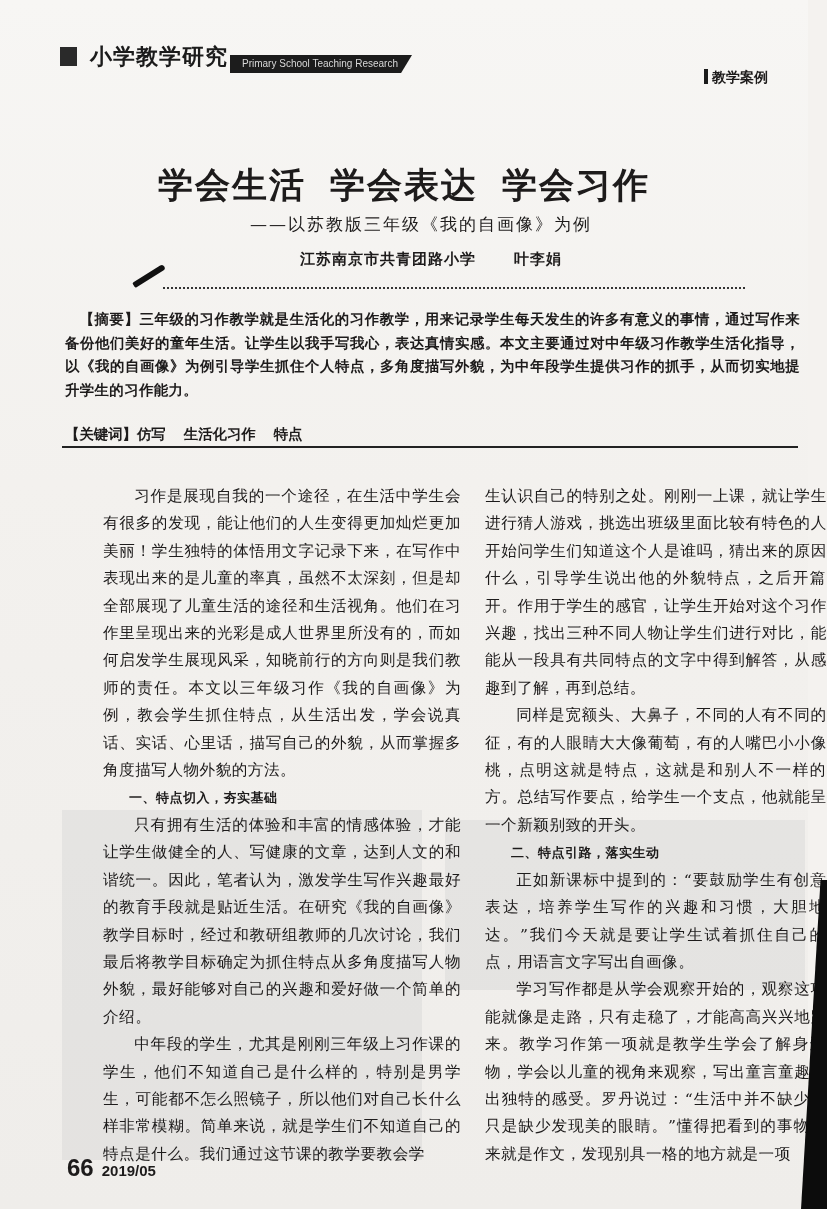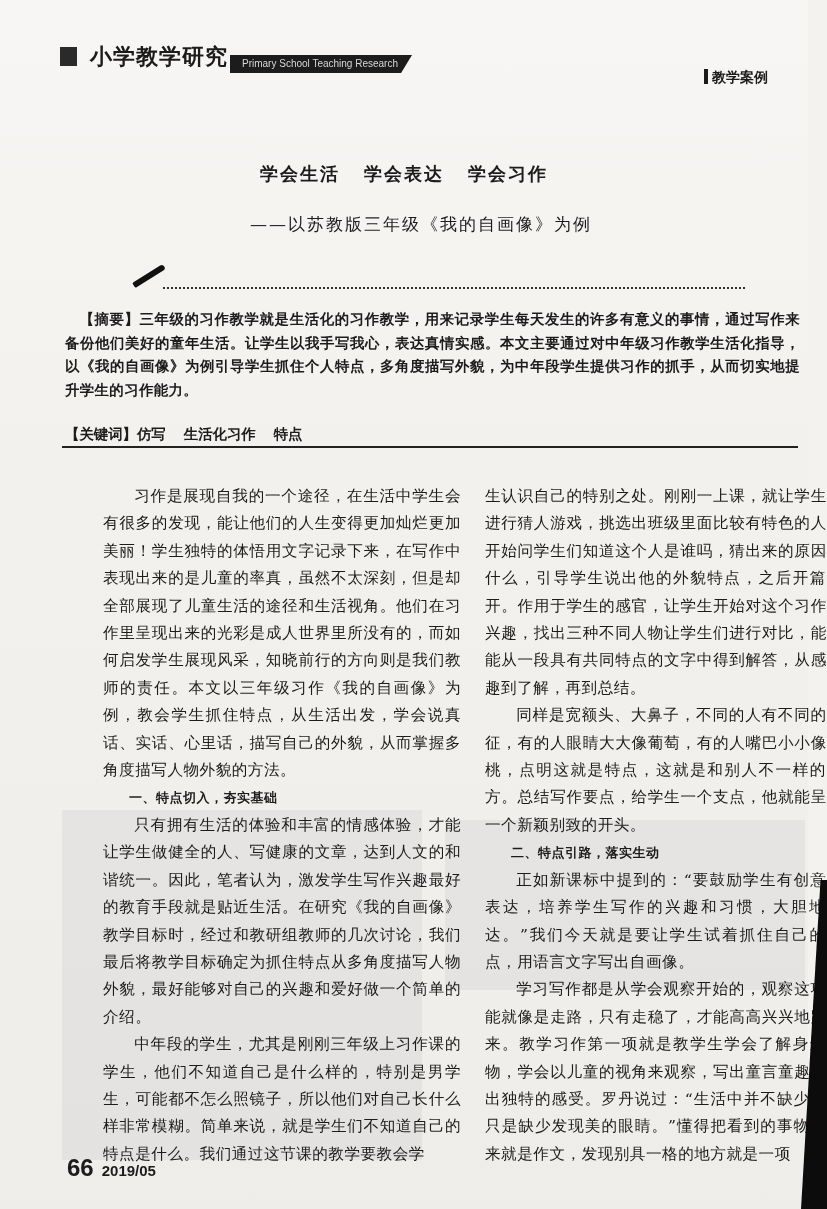--- a/index.html
+++ b/index.html
@@ -24,21 +24,21 @@
   .hdr-en {
     position:absolute; left:230px; top:55px; width:170px; height:18px;
     background:#1c1c1c; color:#d8d8d8; font-family:"Liberation Sans",sans-serif;
     font-size:10px; line-height:18px; padding-left:12px;
     clip-path:polygon(0 0,100% 0,94% 100%,0 100%);
   }
   .hdr-section { position:absolute; right:40px; top:49px; font-family:"DejaVu Sans",sans-serif; font-weight:bold; font-size:14px;margin-top:20px; }
   .hdr-section .bar { display:inline-block; width:4px; height:15px; background:#1b1b1b; vertical-align:-2px; margin-right:4px; }
 
   
-  .title { position:absolute; left:0; width:808px; top:162px; text-align:center; font-family:"DejaVu Sans",sans-serif; font-weight:bold; font-size:18px; letter-spacing:2px; }
+  .title { position:absolute; left:0; width:808px; top:162px; text-align:center; font-family:"DejaVu Sans",sans-serif; font-weight:bold; font-size:35px; letter-spacing:2px; }
   .title span { margin:0 12px; }
   .subtitle { position:absolute; left:250px; top:213px; font-size:17px; letter-spacing:2px; }
   .author { position:absolute; left:300px; top:250px; font-size:15px; font-weight:bold; letter-spacing:1px; }
   .author .name { margin-left:38px; }
   .pen { position:absolute; left:131px; top:273px; width:36px; height:6px; background:#111; border-radius:3px 6px 6px 3px; transform:rotate(-32deg); }
   .dots { position:absolute; left:163px; top:287px; width:582px; border-top:2px dotted #333; }
 
   
   .abstract { position:absolute; left:65px; top:307px; width:735px; font-size:14.4px; line-height:23.5px; font-weight:bold; letter-spacing:0.4px; text-indent:1em; text-align:justify; }
   .keywords { position:absolute; left:65px; top:425px; font-size:14.4px; font-weight:bold; }
@@ -68,20 +68,23 @@
 
   <div class="hdr-square"></div>
   <div class="hdr-title">小学教学研究</div>
   <div class="hdr-en">Primary School Teaching Research</div>
   <div class="hdr-section"><span class="bar"></span><span>教学案例</span></div>
 
   <div class="title">
     <span>学会生活</span><span>学会表达</span><span>学会习作</span>
   </div>
   <div class="subtitle">——以苏教版三年级《我的自画像》为例</div>
+  <div class="author">
+    <span>江苏南京市共青团路小学</span><span class="name">叶李娟</span>
+  </div>
   <div class="pen"></div>
   <div class="dots"></div>
 
   <div class="abstract">【摘要】三年级的习作教学就是生活化的习作教学，用来记录学生每天发生的许多有意义的事情，通过写作来备份他们美好的童年生活。让学生以我手写我心，表达真情实感。本文主要通过对中年级习作教学生活化指导，以《我的自画像》为例引导学生抓住个人特点，多角度描写外貌，为中年段学生提供习作的抓手，从而切实地提升学生的习作能力。</div>
   <div class="keywords">
     <span>【关键词】</span><span class="kw">仿写</span><span class="kw">生活化习作</span><span class="kw">特点</span>
   </div>
   <div class="rule"></div>
 
   <div class="col left">

